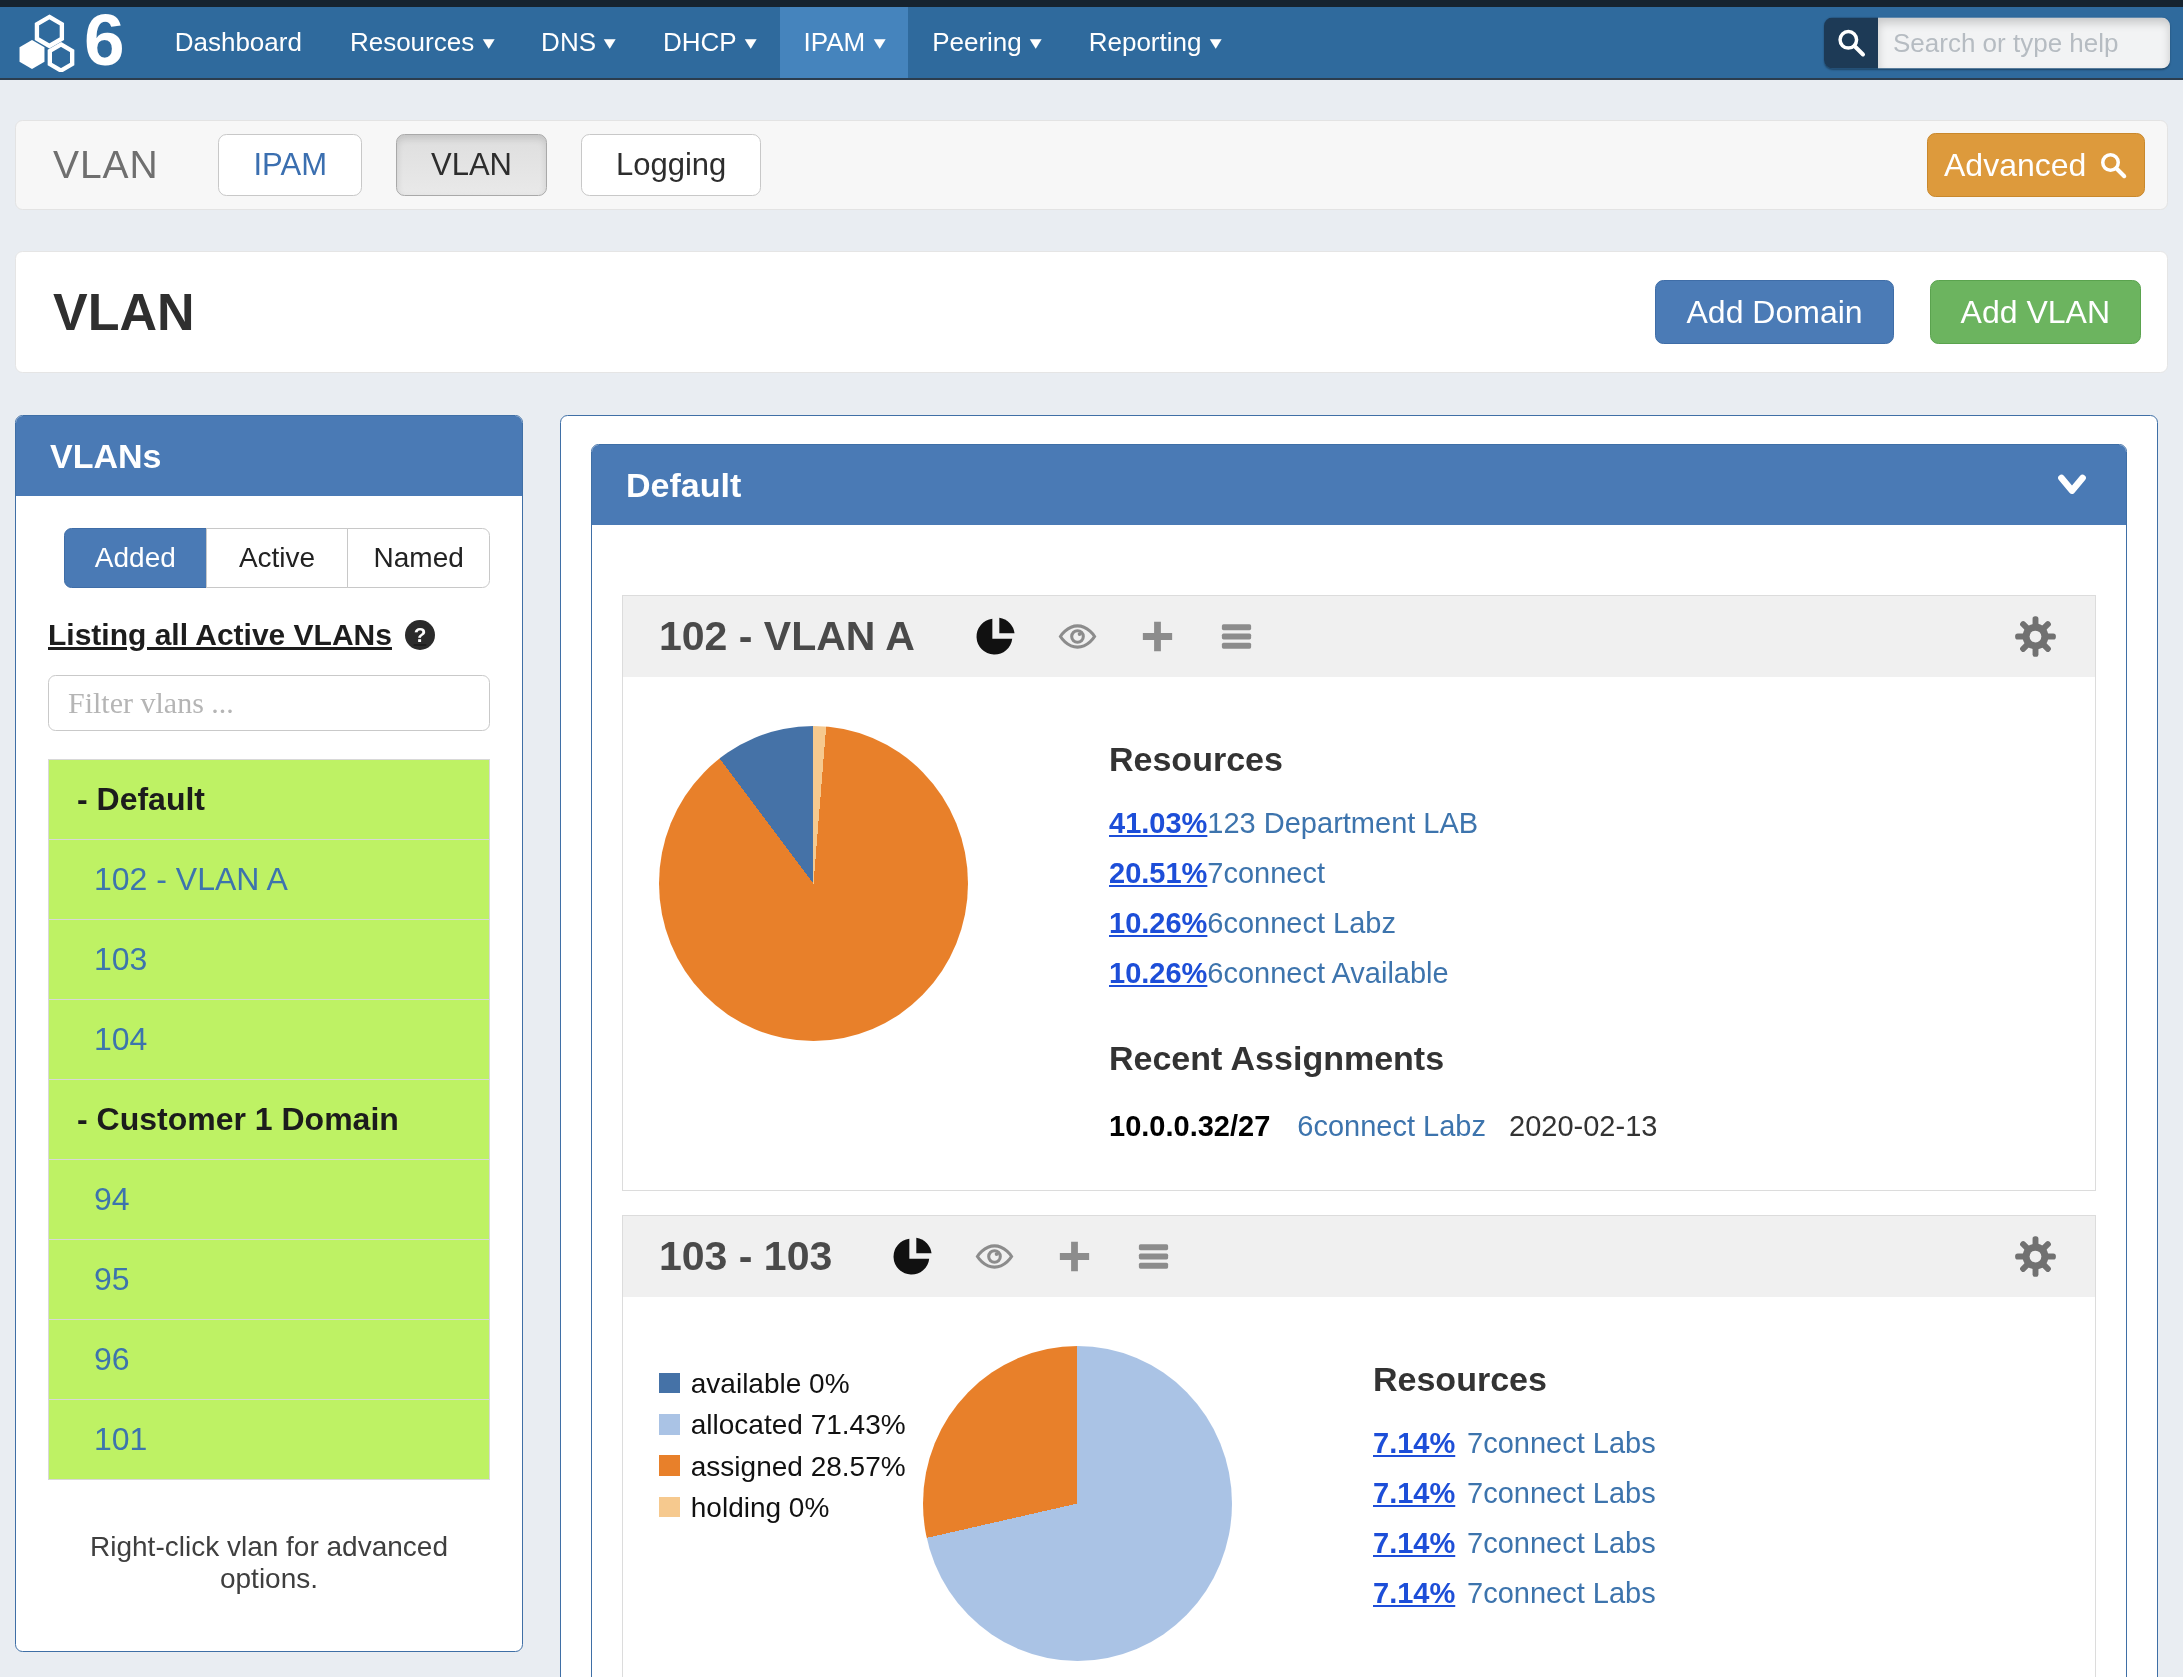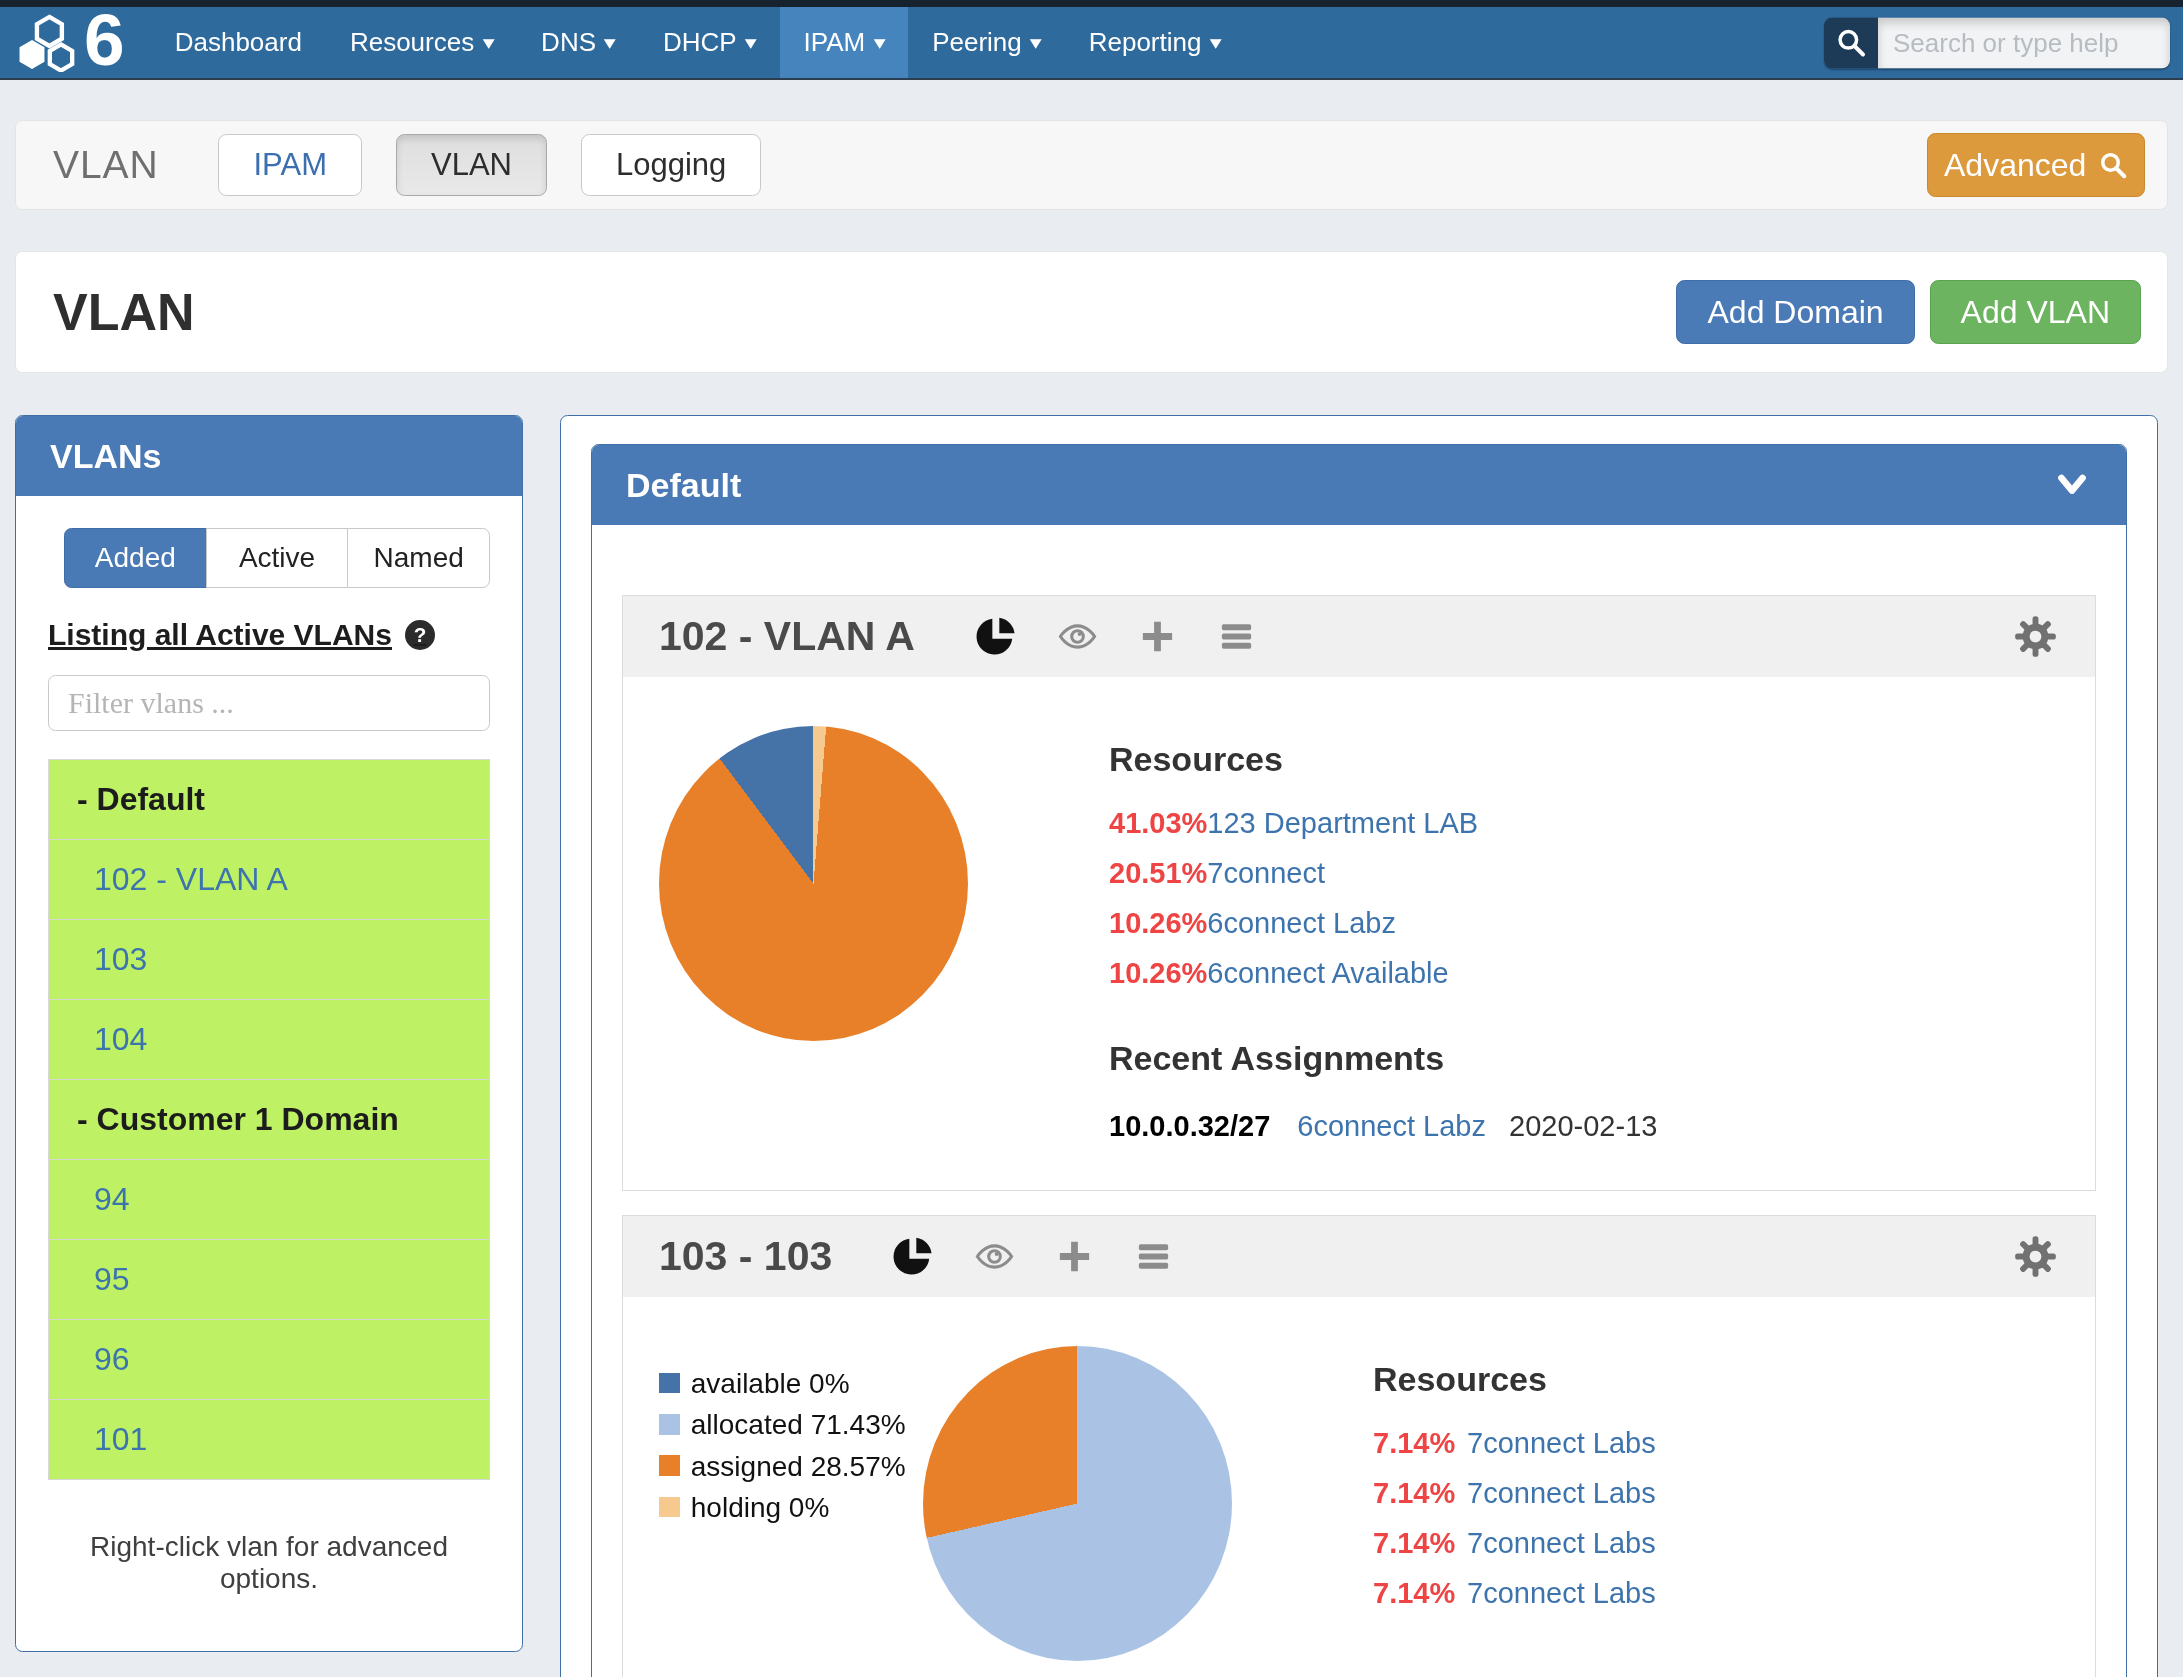--- a/index.html
+++ b/index.html
@@ -56,21 +56,21 @@
   .advanced-btn{
     margin-left:auto;height:62px;padding:0 16px;display:flex;align-items:center;gap:11.2px;
     background:#dd9a3c;border:0.9px solid #c9882c;border-radius:8.4px;color:#fff;font-size:32px;cursor:pointer;
   }
   .title-panel{
     position:absolute;left:15px;right:15px;top:251px;height:122px;
     background:#fff;border:0.9px solid #e5e5e5;border-radius:7.5px;
     display:flex;align-items:center;padding:0 26px 0 37px;box-sizing:border-box;
   }
   .page-title{font-size:52px;font-weight:bold;color:#2f2f2f;}
-  .title-btns{margin-left:auto;display:flex;gap:15px;padding-left:28px;}
+  .title-btns{margin-left:auto;display:flex;gap:36px;padding-left:28px;}
   .btn-blue,.btn-green{
     height:62px;padding:0 30px;display:flex;align-items:center;justify-content:center;
     border-radius:8.4px;font-size:32px;color:#fff;cursor:pointer;
   }
   .btn-blue{background:#4b7bb6;border:0.9px solid #3f6da7;}
   .btn-green{background:#6cb45f;border:0.9px solid #5aa34e;}
   
   .sidebar{
     position:absolute;left:15px;top:415px;width:508px;box-sizing:border-box;
     background:#fff;border:1.9px solid #3f6fa6;border-radius:7.5px;overflow:hidden;
@@ -131,21 +131,21 @@
   .hicon{display:flex;align-items:center;cursor:pointer;}
   .gear{margin-left:auto;cursor:pointer;display:flex;}
   .card-body{display:flex;padding:26px 36px 47px 36px;}
   .legend{width:264px;margin-top:45px;flex:none;}
   .leg-item{display:flex;align-items:flex-start;gap:11.2px;font-size:28px;color:#111;margin-bottom:9.4px;line-height:32px;}
   .leg-sw{width:20.6px;height:20.6px;flex:none;margin-top:4.7px;}
   .pie{width:309px;height:315px;border-radius:50%;flex:none;margin-top:22.5px;}
   .res-col{margin-left:141px;margin-top:37px;}
   .res-title{font-size:34px;font-weight:bold;color:#333;margin:0 0 28px 0;}
   .res-item{font-size:29px;margin-bottom:17px;}
-  .res-pct{font-weight:bold;color:#ef4444;display:inline-block;min-width:94px;}
+  .res-pct{font-weight:bold;color:#1d4ed8;display:inline-block;min-width:94px;text-decoration:underline;}
   a.blue-link{color:#3d74ad;text-decoration:none;cursor:pointer;}
   .recent-title{font-size:34px;font-weight:bold;color:#333;margin:49px 0 32px 0;}
   .recent-item{font-size:29px;}
   .recent-block{font-weight:bold;color:#000;margin-right:19px;}
   .recent-date{color:#333;margin-left:15px;}
 </style>
 </head>
 <body>
 
 <div class="navbar">

